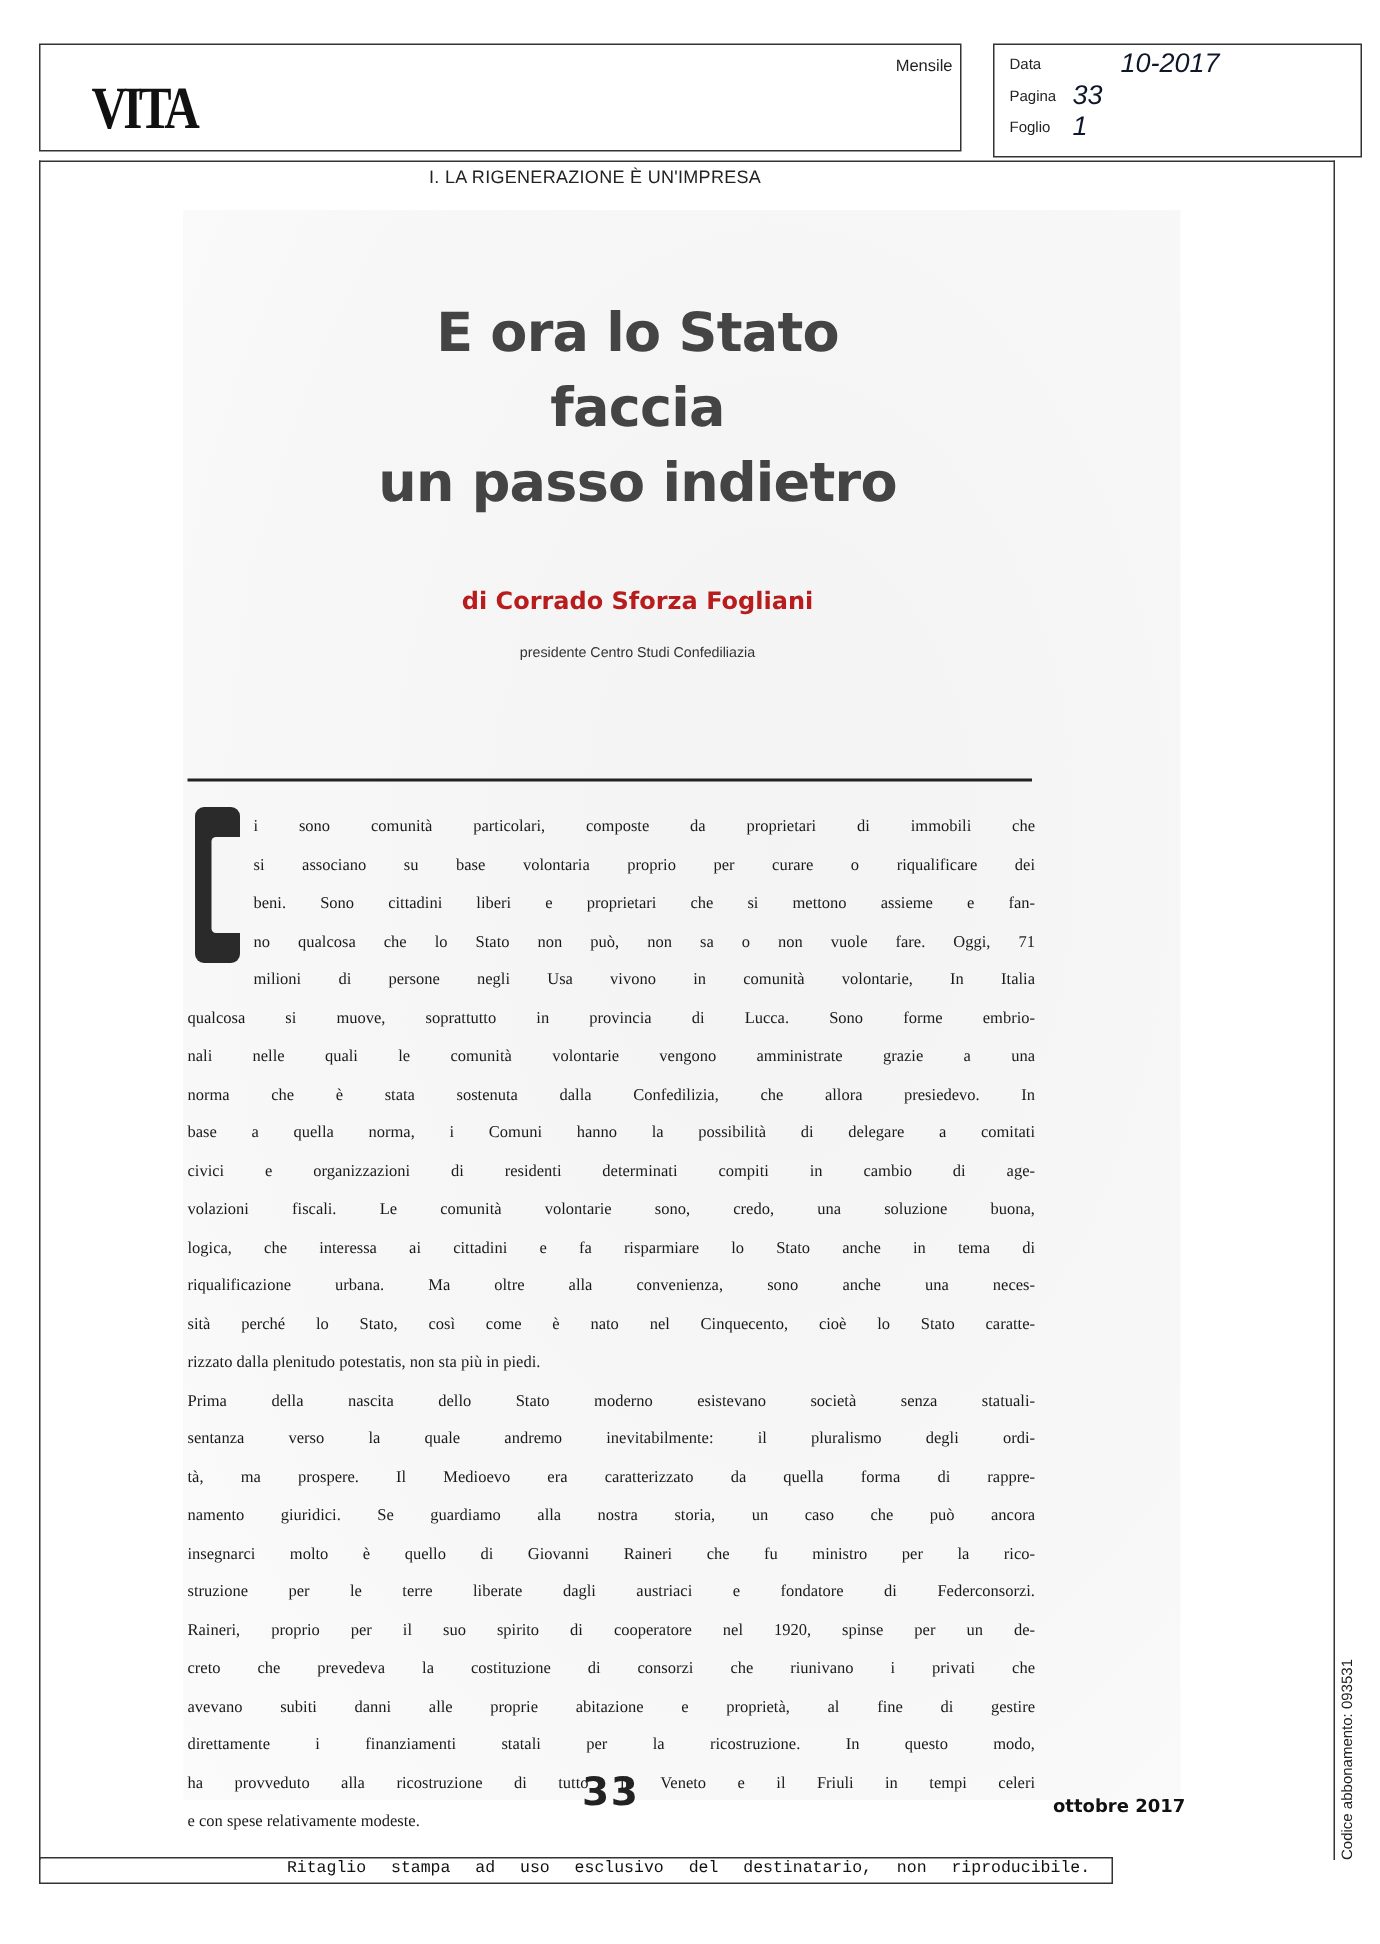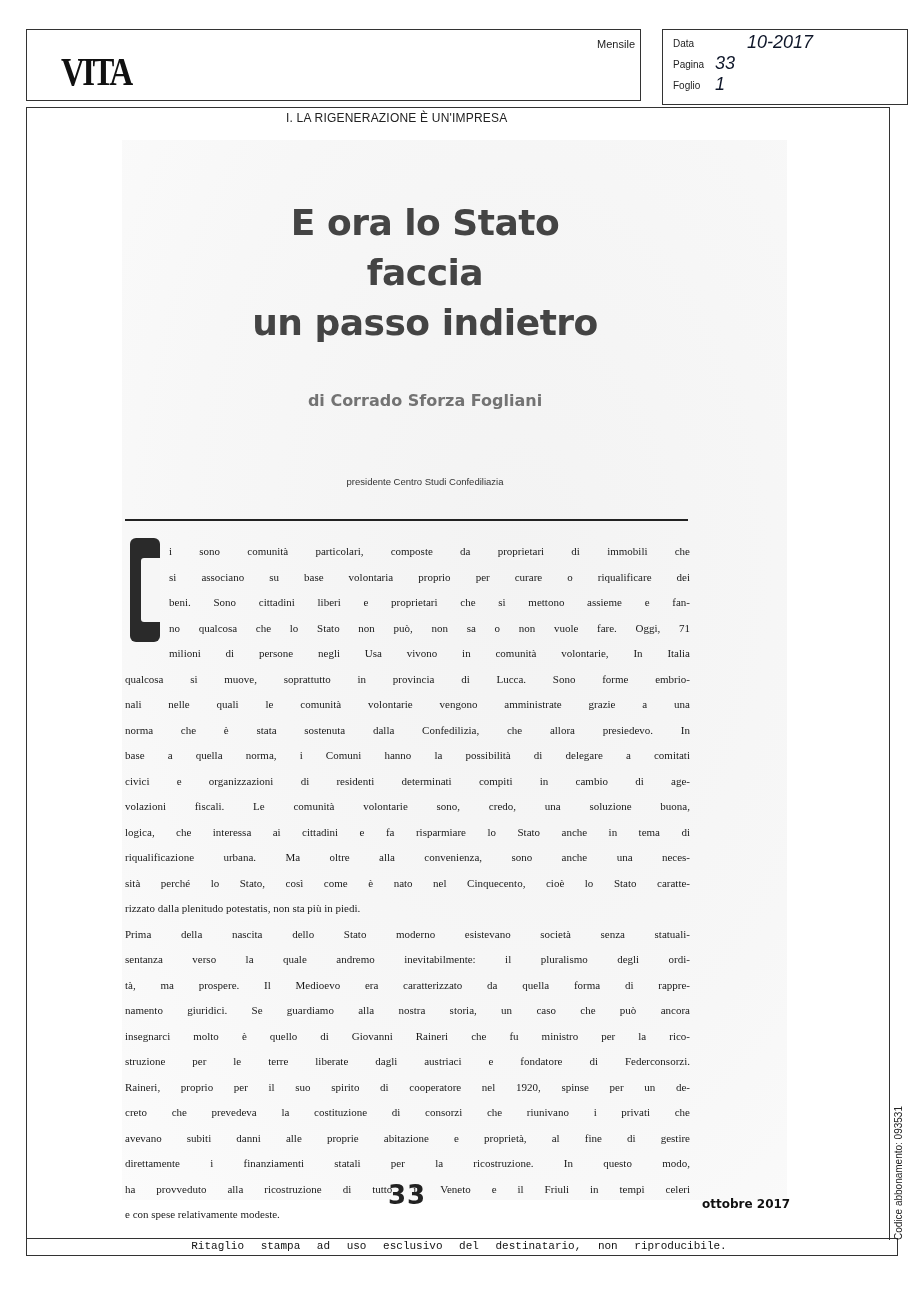--- a/index.html
+++ b/index.html
@@ -1,32 +1,32 @@
 <!DOCTYPE html>
 <html><head>
 <meta charset="utf-8">
 <style>
   html, body { margin:0; padding:0; background:#ffffff; }
   body { width:920px; height:1296px; position:relative; overflow:hidden; font-family:"Liberation Sans", sans-serif; color:#1a1a1a; }
   .box { position:absolute; border:1.5px solid #333; box-sizing:border-box; }
   #hdr-left { left:26px; top:29px; width:615px; height:72px; }
   #hdr-right { left:662px; top:29px; width:246px; height:76px; }
   #main-frame { left:26px; top:107px; width:864px; height:1133px; border-bottom:none; }
-  #footer-frame { left:26px; top:1238px; width:872px; height:18px; }
+  #footer-frame { left:26px; top:1238px; width:716px; height:18px; }
   .vita-logo { position:absolute; left:34px; top:18px; font-family:"Liberation Serif", serif; font-weight:bold; font-size:40px; letter-spacing:-3px; transform:scaleX(0.82); transform-origin:left top; color:#111; }
   .mensile { position:absolute; right:5px; top:8px; font-size:11px; color:#222;padding-left:36px; }
   .meta-row { position:absolute; left:10px; font-size:10px; color:#222; }
   .meta-val { position:absolute; left:52px; font-size:18px; color:#0f172a;font-style:italic; }
   .section-label { position:absolute; left:286px; top:111px; font-size:12px; color:#222; letter-spacing:0.2px; }
   .gray-bg { position:absolute; left:122px; top:140px; width:665px; height:1060px;
      background: radial-gradient(ellipse at 60% 40%, #f3f3f3 0%, #f7f7f7 60%, #fbfbfb 100%); }
   .headline { position:absolute; left:120px; top:198px; width:610px; text-align:center;
      font-family:"DejaVu Sans", sans-serif; font-weight:bold; font-size:36px; line-height:50px; color:#444; letter-spacing:-0.5px; }
-  .byline { position:absolute; left:200px; top:391px; width:450px; text-align:center; font-family:"DejaVu Sans", sans-serif; font-weight:bold; font-size:16px; color:#737373; }
-  .byline-role { position:absolute; left:200px; top:430px; width:450px; text-align:center; font-size:9.5px; color:#333;margin-top:46px; }
+  .byline { position:absolute; left:200px; top:391px; width:450px; text-align:center; font-family:"DejaVu Sans", sans-serif; font-weight:bold; font-size:16px; color:#b91c1c; }
+  .byline-role { position:absolute; left:200px; top:430px; width:450px; text-align:center; font-size:9.5px; color:#333; }
   .rule { position:absolute; left:125px; top:519px; width:563px; height:2px; background:#222; }
   .dropcap { position:absolute; left:130px; top:538px; width:30px; height:104px; background:#2a2a2a; border-radius:6px; }
   .dropcap::after { content:""; position:absolute; left:11px; top:20px; width:19px; height:64px; background:#f6f6f6; border-radius:3px 0 0 3px; }
   .body-text { position:absolute; left:125px; top:539px; width:565px; font-family:"Liberation Serif", serif; font-size:11px; line-height:25.5px; color:#1a1a1a; }
   .body-line { white-space:nowrap; text-align:justify; text-align-last:justify; display:block; }
   .body-line.indent { padding-left:44px; }
   .body-line.last { text-align-last:left; }
   .page-num { position:absolute; left:388px; top:1180px; font-family:"DejaVu Sans", sans-serif; font-weight:bold; font-size:26px; color:#222; letter-spacing:1px; }
   .issue-date { position:absolute; left:702px; top:1197px; font-family:"DejaVu Sans", sans-serif; font-weight:bold; font-size:12px; color:#111; }
   .footer-note { position:absolute; left:0; top:1px; width:864px; text-align:center; font-family:"Liberation Mono", monospace; font-size:11px; color:#111; word-spacing:10px; }

